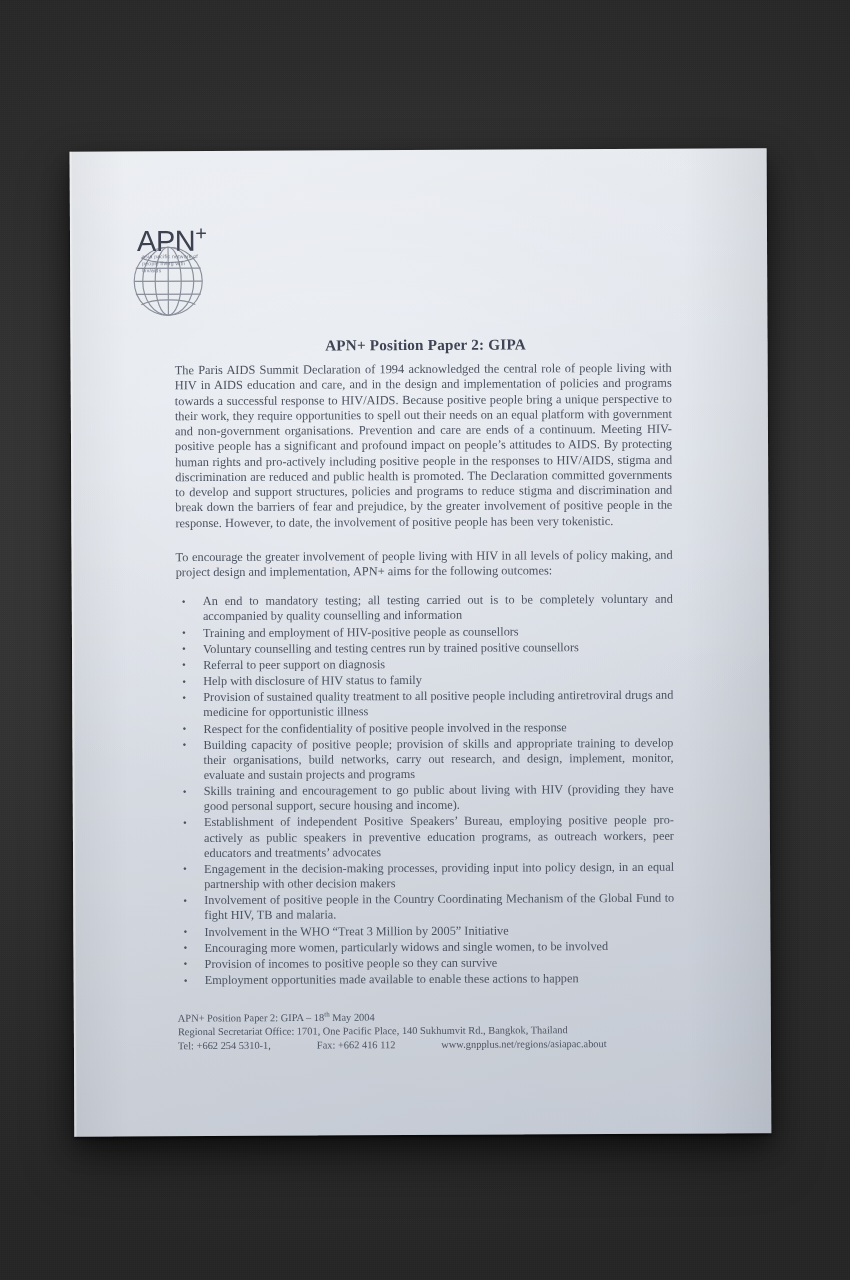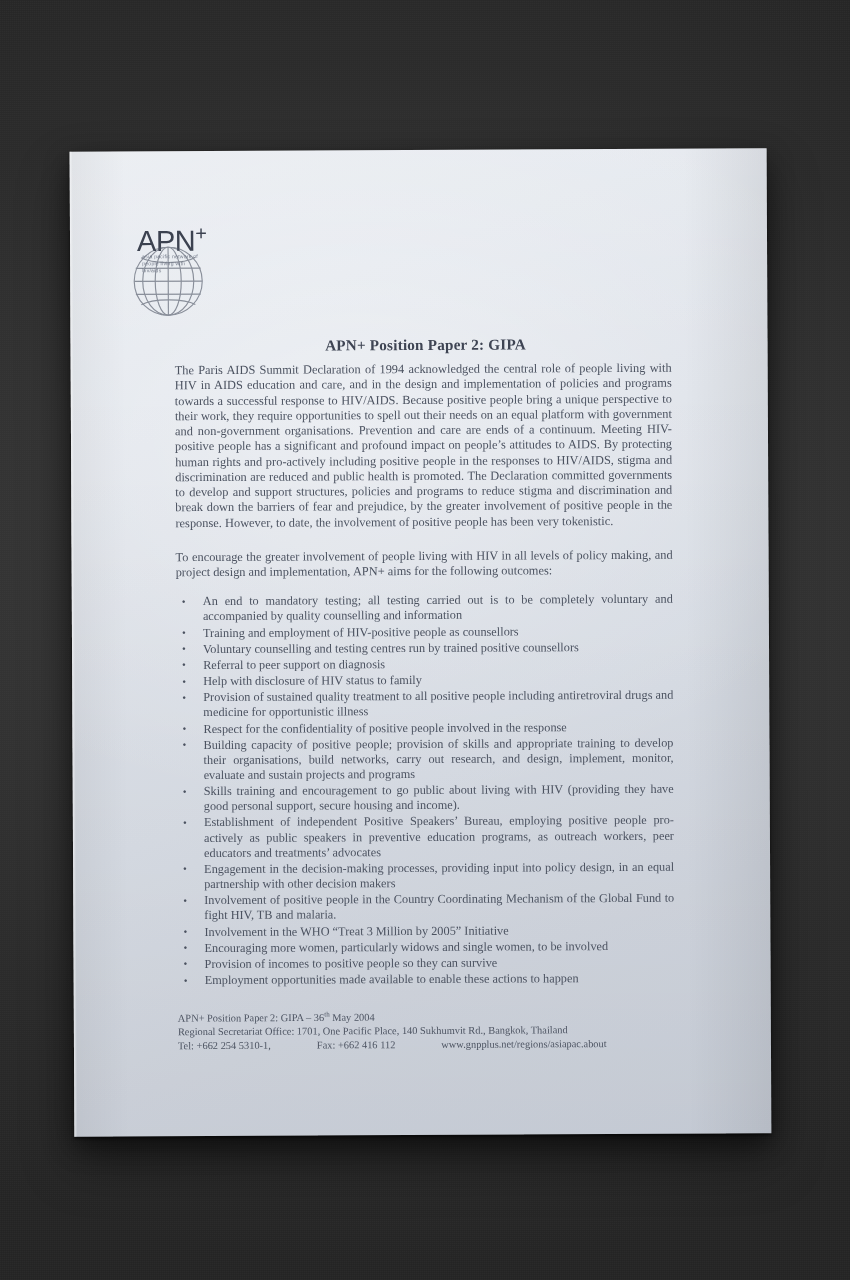--- a/index.html
+++ b/index.html
@@ -249,21 +249,21 @@
             <li>Engagement in the decision-making processes, providing input into policy design, in an equal partnership with other decision makers</li>
             <li>Involvement of positive people in the Country Coordinating Mechanism of the Global Fund to fight HIV, TB and malaria.</li>
             <li>Involvement in the WHO “Treat 3 Million by 2005” Initiative</li>
             <li>Encouraging more women, particularly widows and single women, to be involved</li>
             <li>Provision of incomes to positive people so they can survive</li>
             <li>Employment opportunities made available to enable these actions to happen</li>
           </ul>
       </div>
 
       <div id="doc-footer">
-        <div class="footer-line" id="footer-date"><span>APN+ Position Paper 2: GIPA – 36</span><sup>th</sup><span> May 2004</span></div>
+        <div class="footer-line" id="footer-date"><span>APN+ Position Paper 2: GIPA – 18</span><sup>th</sup><span> May 2004</span></div>
 
         <div class="footer-line" id="footer-line-office">Regional Secretariat Office: 1701, One Pacific Place, 140 Sukhumvit Rd., Bangkok, Thailand</div>
 
         <div class="footer-line" id="footer-line-contact"><span>Tel: +662 254 5310-1,</span><span class="gap-1"></span><span>Fax: +662 416 112</span><span class="gap-2"></span><span>www.gnpplus.net/regions/asiapac.about</span></div>
       </div>
 
     </div>
   </div>
 </div>
 

